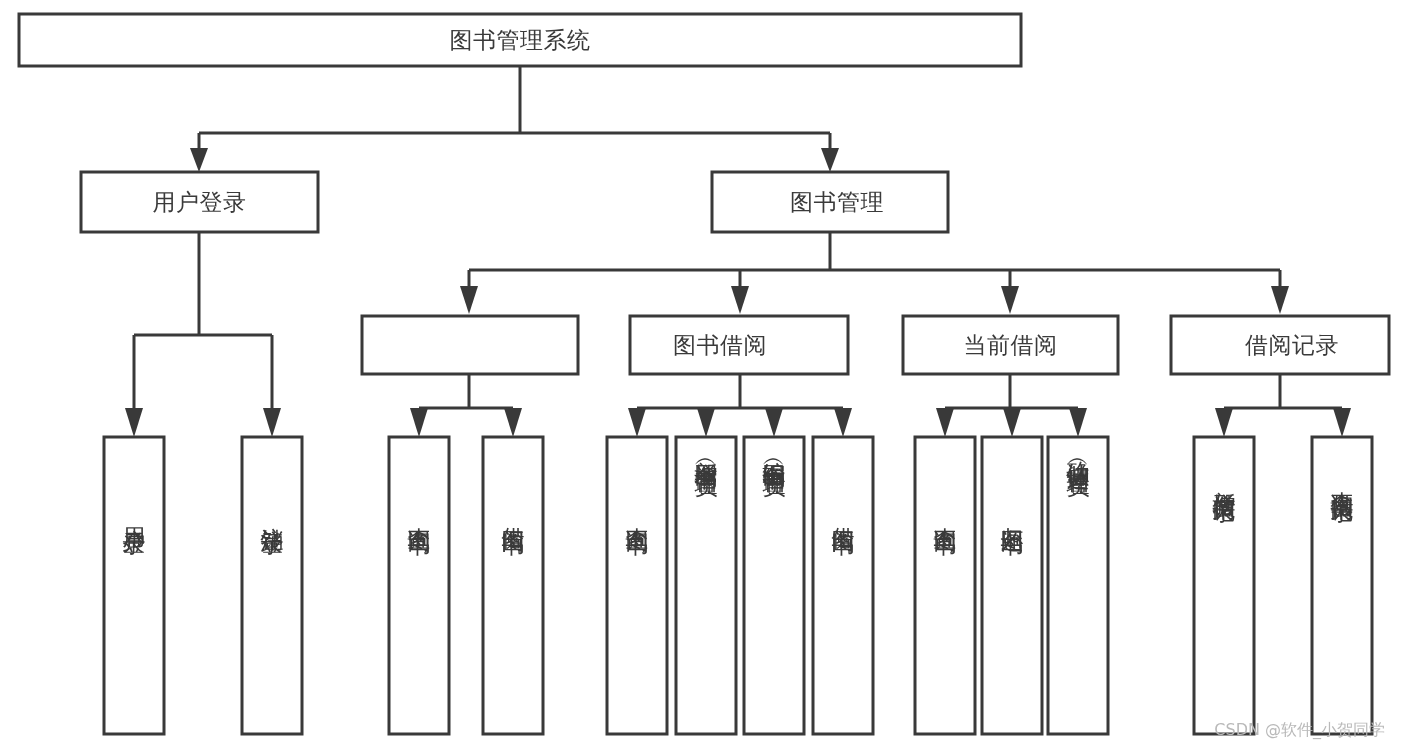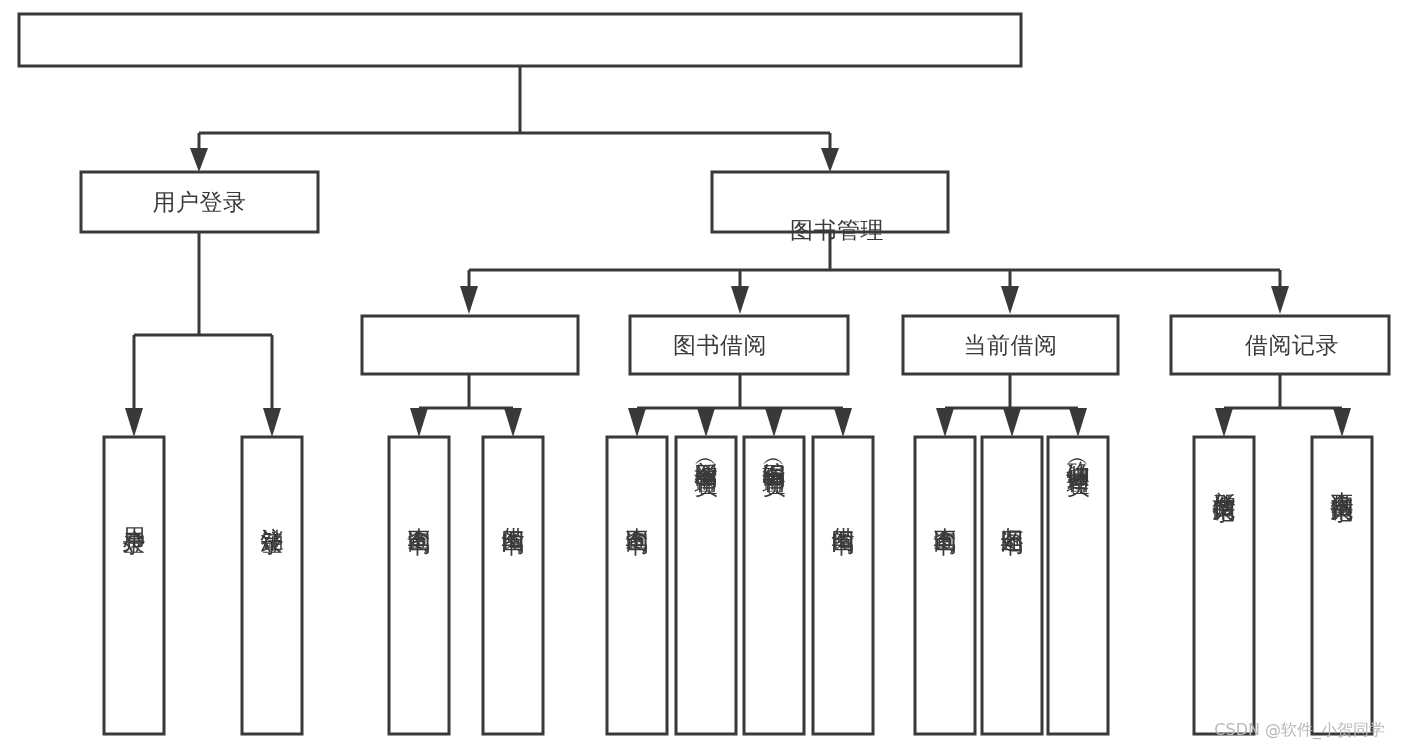--- a/index.html
+++ b/index.html
@@ -181,26 +181,29 @@
 
     <rect class="node-box" x="915" y="437" width="60" height="297"></rect>
     <rect class="node-box" x="982" y="437" width="60" height="297"></rect>
     <rect class="node-box" x="1048" y="437" width="60" height="297"></rect>
 
     <rect class="node-box" x="1194" y="437" width="60" height="297"></rect>
     <rect class="node-box" x="1312" y="437" width="60" height="297"></rect>
 
   </svg>
 
+  <div class="hlabel-wrap" style="left:19px; top:14px; width:1002px; height:52px;">
+    <span class="hlabel-text">图书管理系统</span>
+  </div>
 
   <div class="hlabel-wrap" style="left:81px; top:172px; width:237px; height:60px;">
     <span class="hlabel-text">用户登录</span>
   </div>
 
-  <div class="hlabel-wrap" style="left:712px; top:172px; width:250px; height:60px;margin-top:28px;">
+  <div class="hlabel-wrap" style="left:712px; top:172px; width:250px; height:60px;">
     <span class="hlabel-text">图书管理</span>
   </div>
 
 
   <div class="hlabel-wrap" style="left:630px; top:316px; width:180px; height:58px;">
     <span class="hlabel-text">图书借阅</span>
   </div>
 
   <div class="hlabel-wrap" style="left:903px; top:316px; width:215px; height:58px;">
     <span class="hlabel-text">当前借阅</span>

